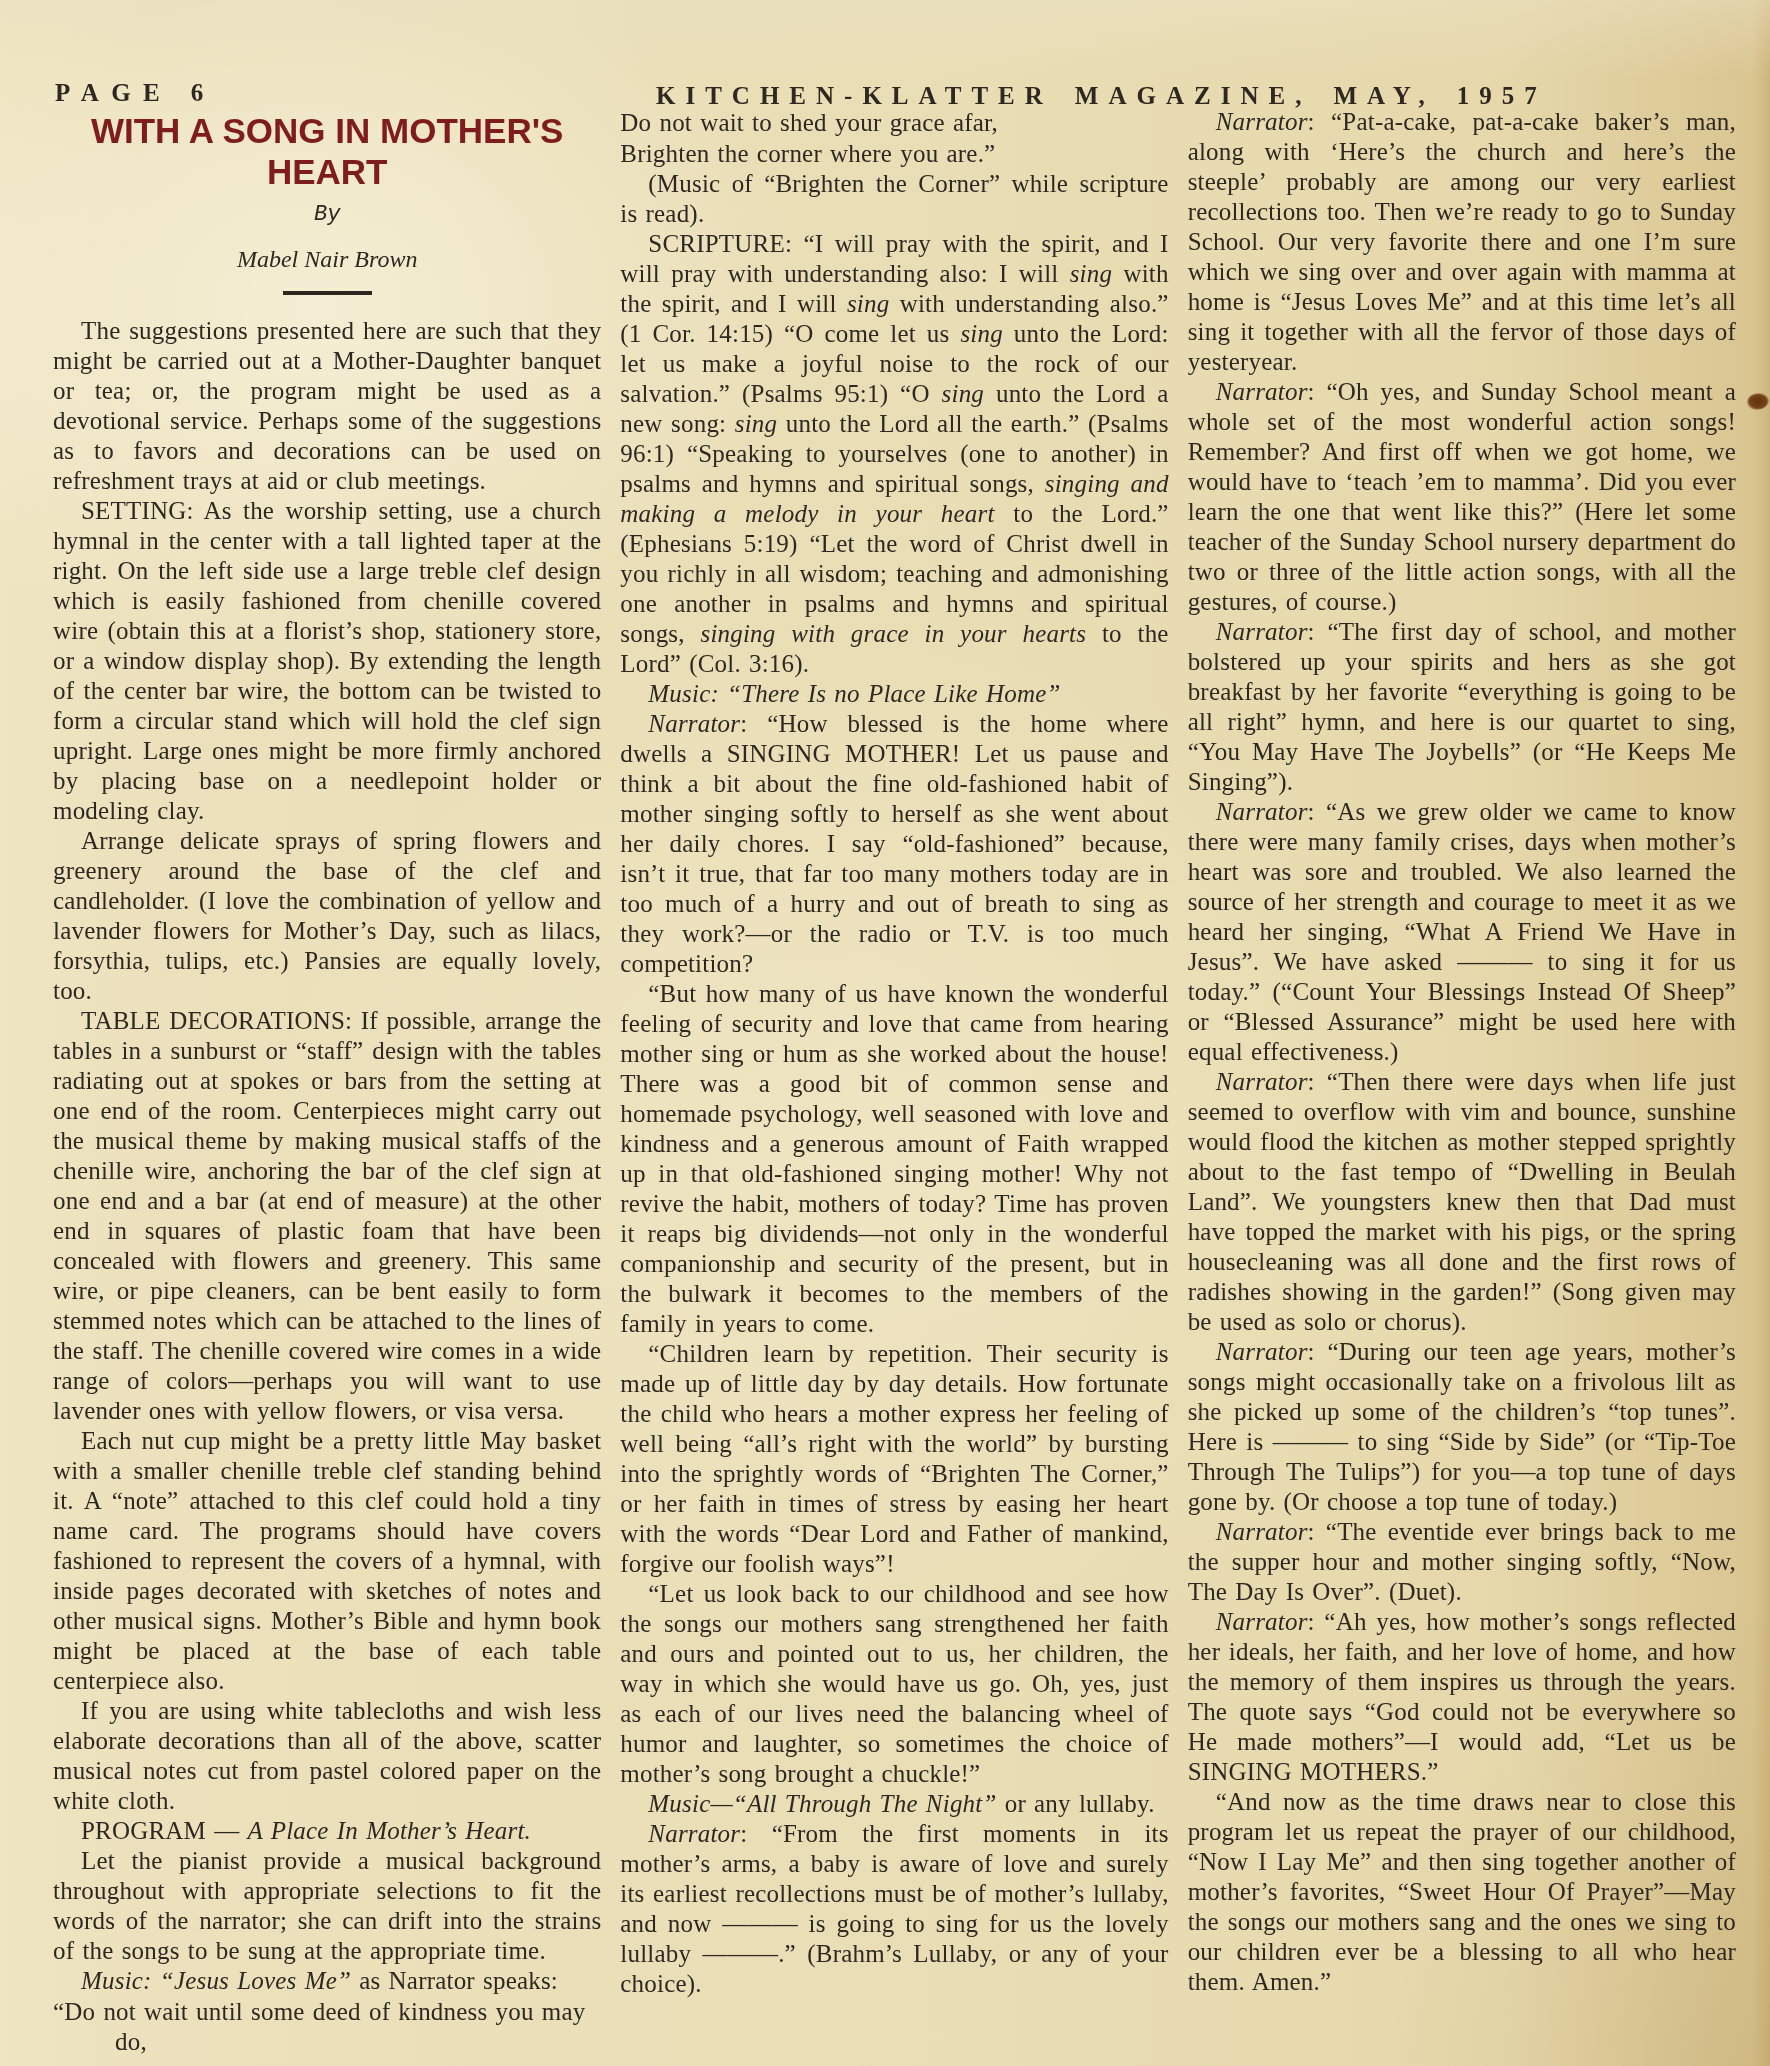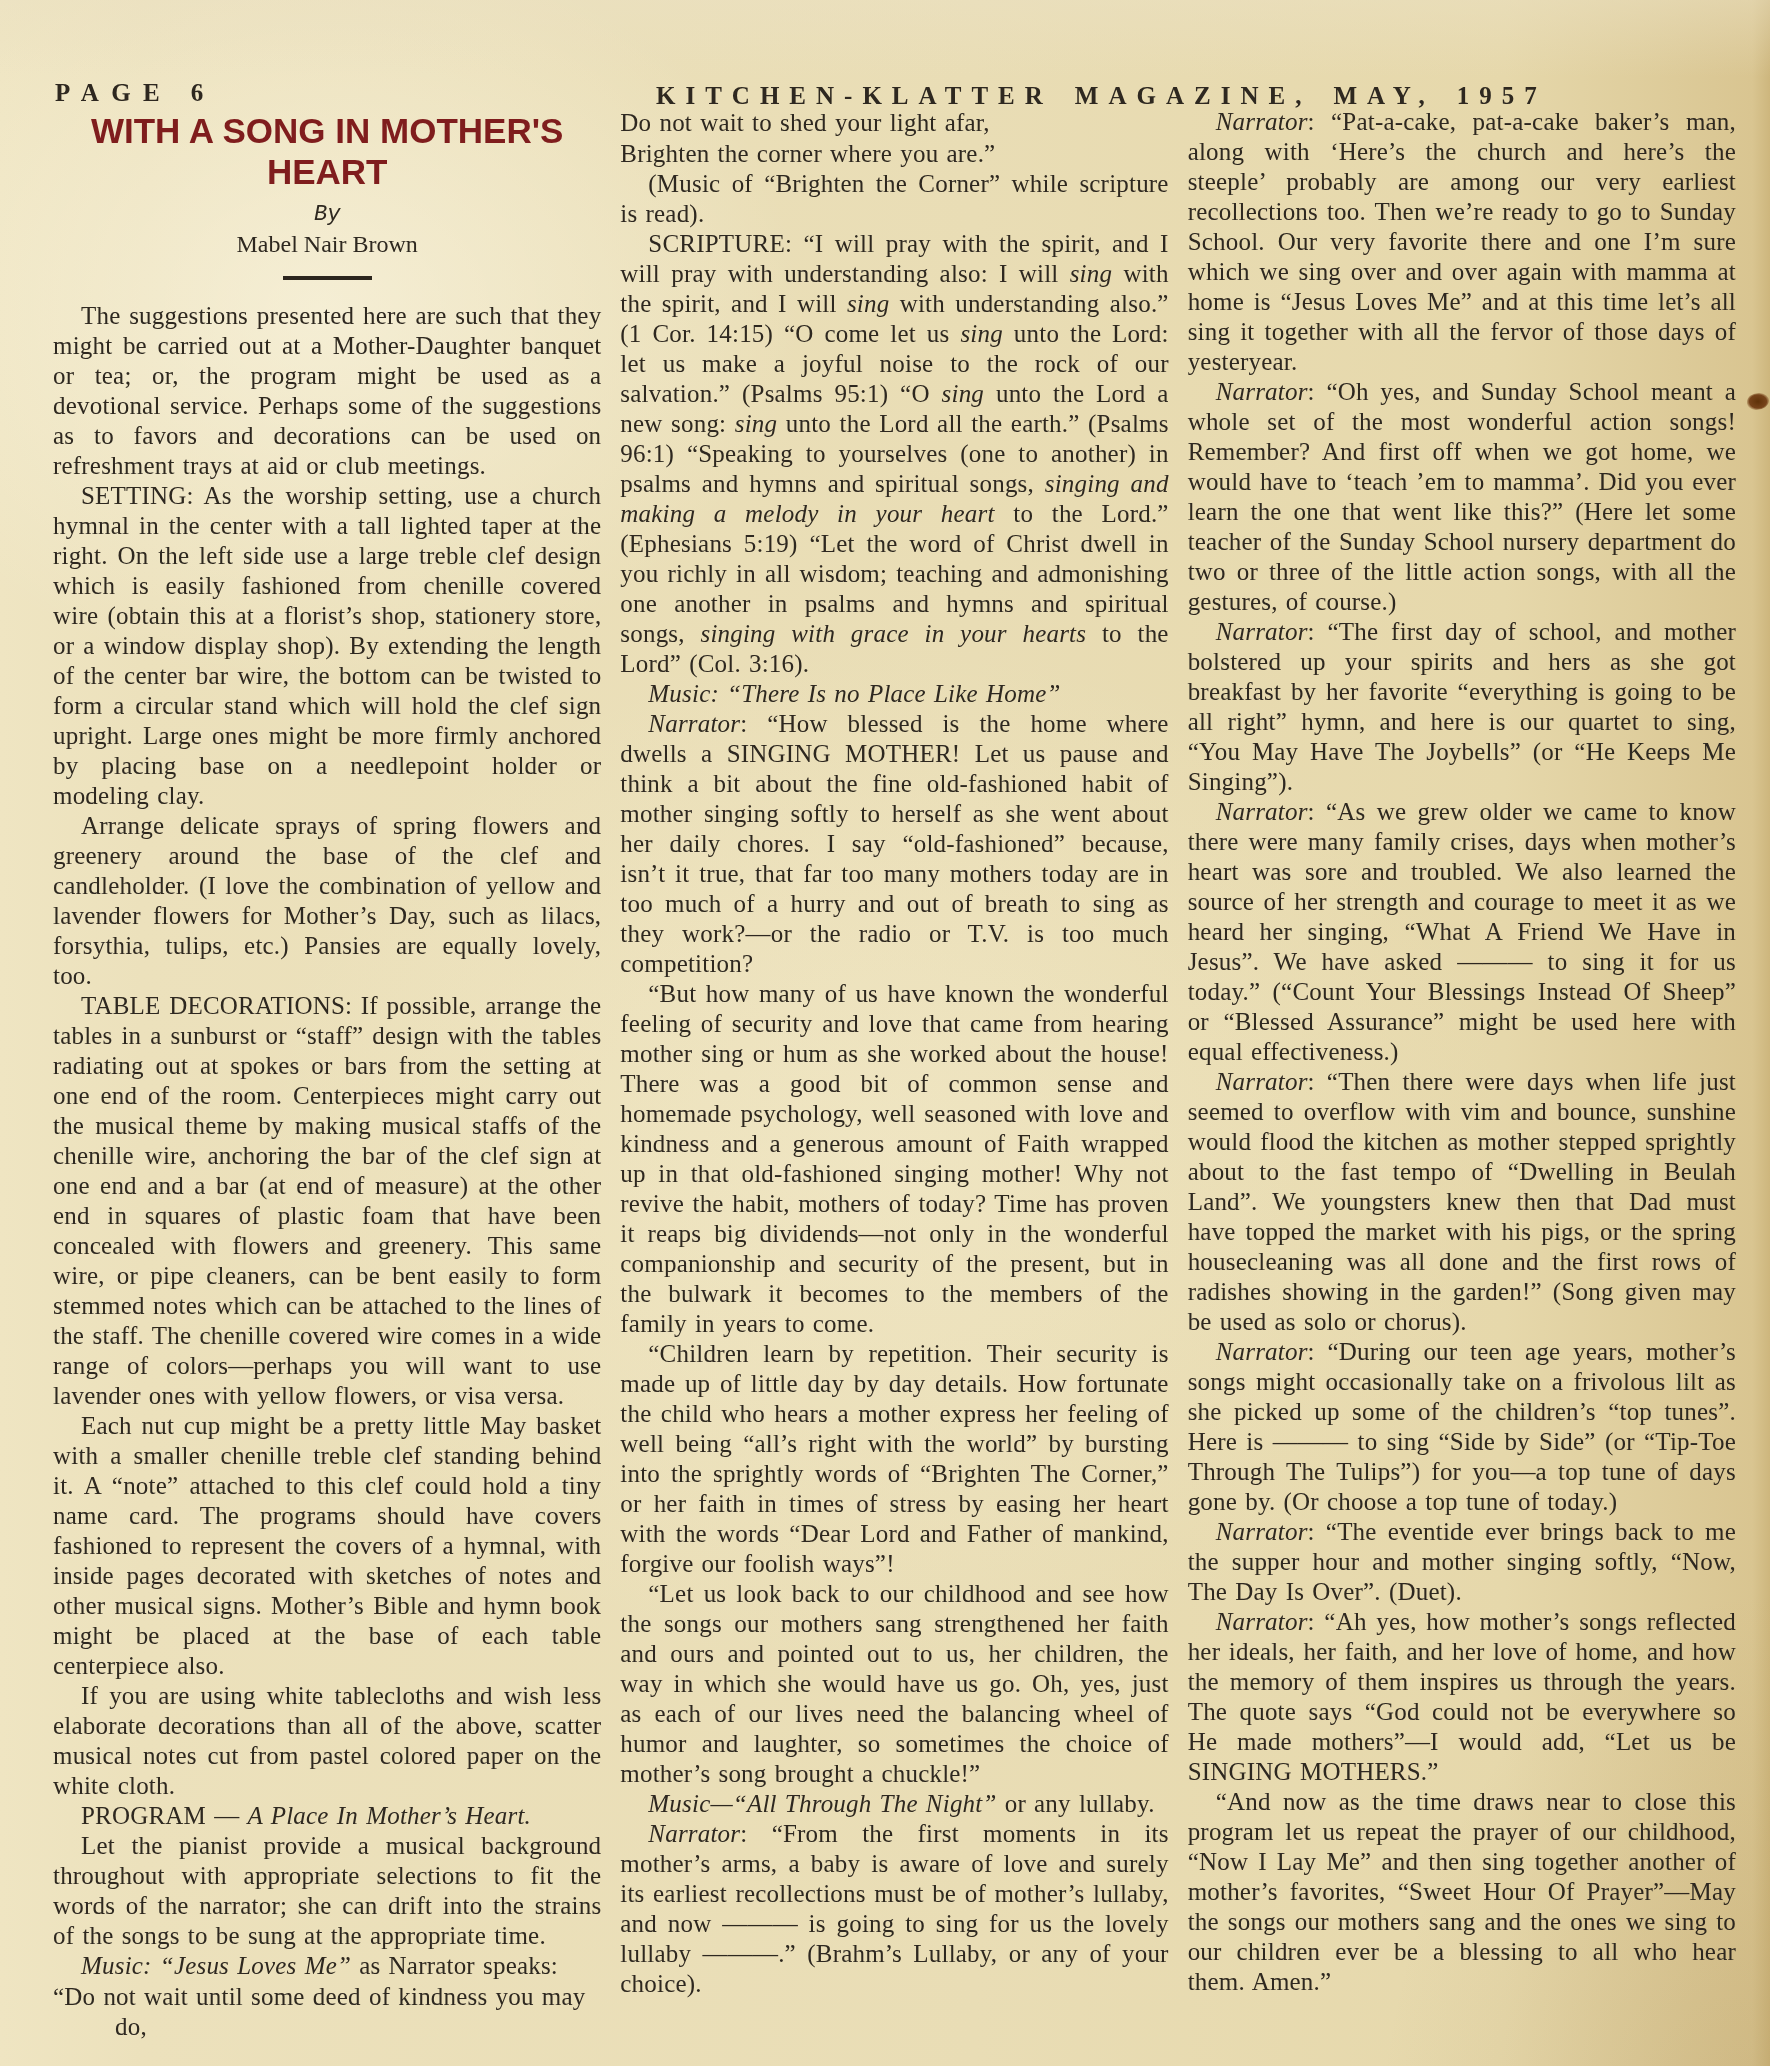--- a/index.html
+++ b/index.html
@@ -55,21 +55,22 @@
     font-size: 35px; line-height: 41px;
     letter-spacing: 0px;
     color: #7f1d1d;
   }
   .byline {
     margin-top: 12.4px;
     font-style: italic;
     font-size: 22px; line-height: 22px; font-family: Liberation Mono, monospace;
   }
   .author {
-    margin-top: 6px;
+    margin-top: 21px;
+    font-style: italic;
     font-size: 24px; line-height: 24px;
   }
   .head-rule {
     width: 89px; height: 3.7px;
     background: #2c261e;
     margin: 20px auto 21.5px auto;
   }
   .col p {
     margin: 0;
     font-size: 25px; line-height: 30px;
@@ -114,21 +115,21 @@
       <p><span>Arrange delicate sprays of spring flowers and greenery around the base of the clef and candleholder. (I love the combination of yellow and lavender flowers for Mother’s Day, such as lilacs, forsythia, tulips, etc.) Pansies are equally lovely, too.</span></p>
       <p><span>TABLE DECORATIONS: If possible, arrange the tables in a sunburst or “staff” design with the tables radiating out at spokes or bars from the setting at one end of the room. Centerpieces might carry out the musical theme by making musical staffs of the chenille wire, anchoring the bar of the clef sign at one end and a bar (at end of measure) at the other end in squares of plastic foam that have been concealed with flowers and greenery. This same wire, or pipe cleaners, can be bent easily to form stemmed notes which can be attached to the lines of the staff. The chenille covered wire comes in a wide range of colors—perhaps you will want to use lavender ones with yellow flowers, or visa versa.</span></p>
       <p><span>Each nut cup might be a pretty little May basket with a smaller chenille treble clef standing behind it. A “note” attached to this clef could hold a tiny name card. The programs should have covers fashioned to represent the covers of a hymnal, with inside pages decorated with sketches of notes and other musical signs. Mother’s Bible and hymn book might be placed at the base of each table centerpiece also.</span></p>
       <p><span>If you are using white tablecloths and wish less elaborate decorations than all of the above, scatter musical notes cut from pastel colored paper on the white cloth.</span></p>
       <p><span>PROGRAM — </span><span class="it">A Place In Mother’s Heart.</span></p>
       <p><span>Let the pianist provide a musical background throughout with appropriate selections to fit the words of the narrator; she can drift into the strains of the songs to be sung at the appropriate time.</span></p>
       <p><span class="it">Music: “Jesus Loves Me”</span><span> as Narrator speaks:</span></p>
       <p class="verse"><span>“Do not wait until some deed of kindness you may do,</span></p>
     </div>
   <div class="col">
-      <p class="verse"><span>Do not wait to shed your light afar,</span></p>
+      <p class="verse"><span>Do not wait to shed your grace afar,</span></p>
       <p class="verse"><span>Brighten the corner where you are.”</span></p>
       <p><span>(Music of “Brighten the Corner” while scripture is read).</span></p>
       <p><span>SCRIPTURE: “I will pray with the spirit, and I will pray with understanding also: I will </span><span class="it">sing</span><span> with the spirit, and I will </span><span class="it">sing</span><span> with understanding also.” (1 Cor. 14:15) “O come let us </span><span class="it">sing</span><span> unto the Lord: let us make a joyful noise to the rock of our salvation.” (Psalms 95:1) “O </span><span class="it">sing</span><span> unto the Lord a new song: </span><span class="it">sing</span><span> unto the Lord all the earth.” (Psalms 96:1) “Speaking to yourselves (one to another) in psalms and hymns and spiritual songs, </span><span class="it">singing and making a melody in your heart</span><span> to the Lord.” (Ephesians 5:19) “Let the word of Christ dwell in you richly in all wisdom; teaching and admonishing one another in psalms and hymns and spiritual songs, </span><span class="it">singing with grace in your hearts</span><span> to the Lord” (Col. 3:16).</span></p>
       <p><span class="it">Music: “There Is no Place Like Home”</span></p>
       <p><span class="it">Narrator</span><span>: “How blessed is the home where dwells a SINGING MOTHER! Let us pause and think a bit about the fine old-fashioned habit of mother singing softly to herself as she went about her daily chores. I say “old-fashioned” because, isn’t it true, that far too many mothers today are in too much of a hurry and out of breath to sing as they work?—or the radio or T.V. is too much competition?</span></p>
       <p><span>“But how many of us have known the wonderful feeling of security and love that came from hearing mother sing or hum as she worked about the house! There was a good bit of common sense and homemade psychology, well seasoned with love and kindness and a generous amount of Faith wrapped up in that old-fashioned singing mother! Why not revive the habit, mothers of today? Time has proven it reaps big dividends—not only in the wonderful companionship and security of the present, but in the bulwark it becomes to the members of the family in years to come.</span></p>
       <p><span>“Children learn by repetition. Their security is made up of little day by day details. How fortunate the child who hears a mother express her feeling of well being “all’s right with the world” by bursting into the sprightly words of “Brighten The Corner,” or her faith in times of stress by easing her heart with the words “Dear Lord and Father of mankind, forgive our foolish ways”!</span></p>
       <p><span>“Let us look back to our childhood and see how the songs our mothers sang strengthened her faith and ours and pointed out to us, her children, the way in which she would have us go. Oh, yes, just as each of our lives need the balancing wheel of humor and laughter, so sometimes the choice of mother’s song brought a chuckle!”</span></p>
       <p><span class="it">Music—“All Through The Night”</span><span> or any lullaby.</span></p>
       <p><span class="it">Narrator</span><span>: “From the first moments in its mother’s arms, a baby is aware of love and surely its earliest recollections must be of mother’s lullaby, and now ——— is going to sing for us the lovely lullaby ———.” (Brahm’s Lullaby, or any of your choice).</span></p>

